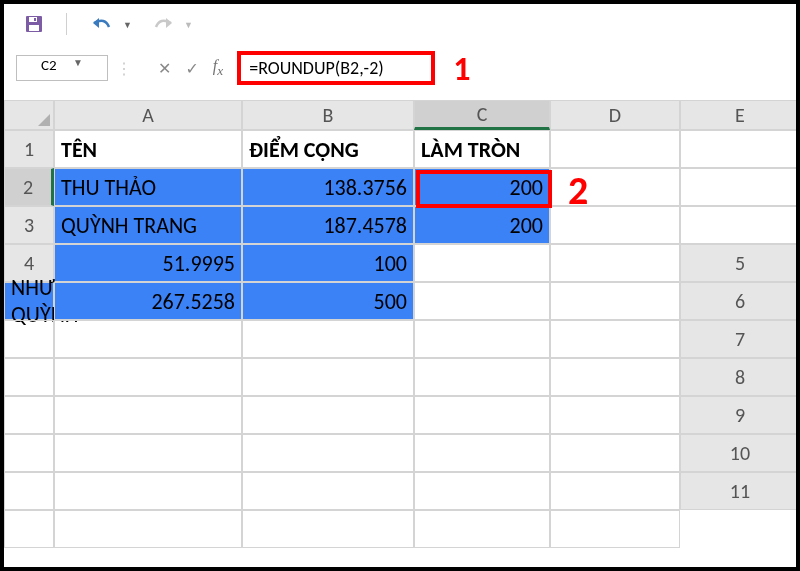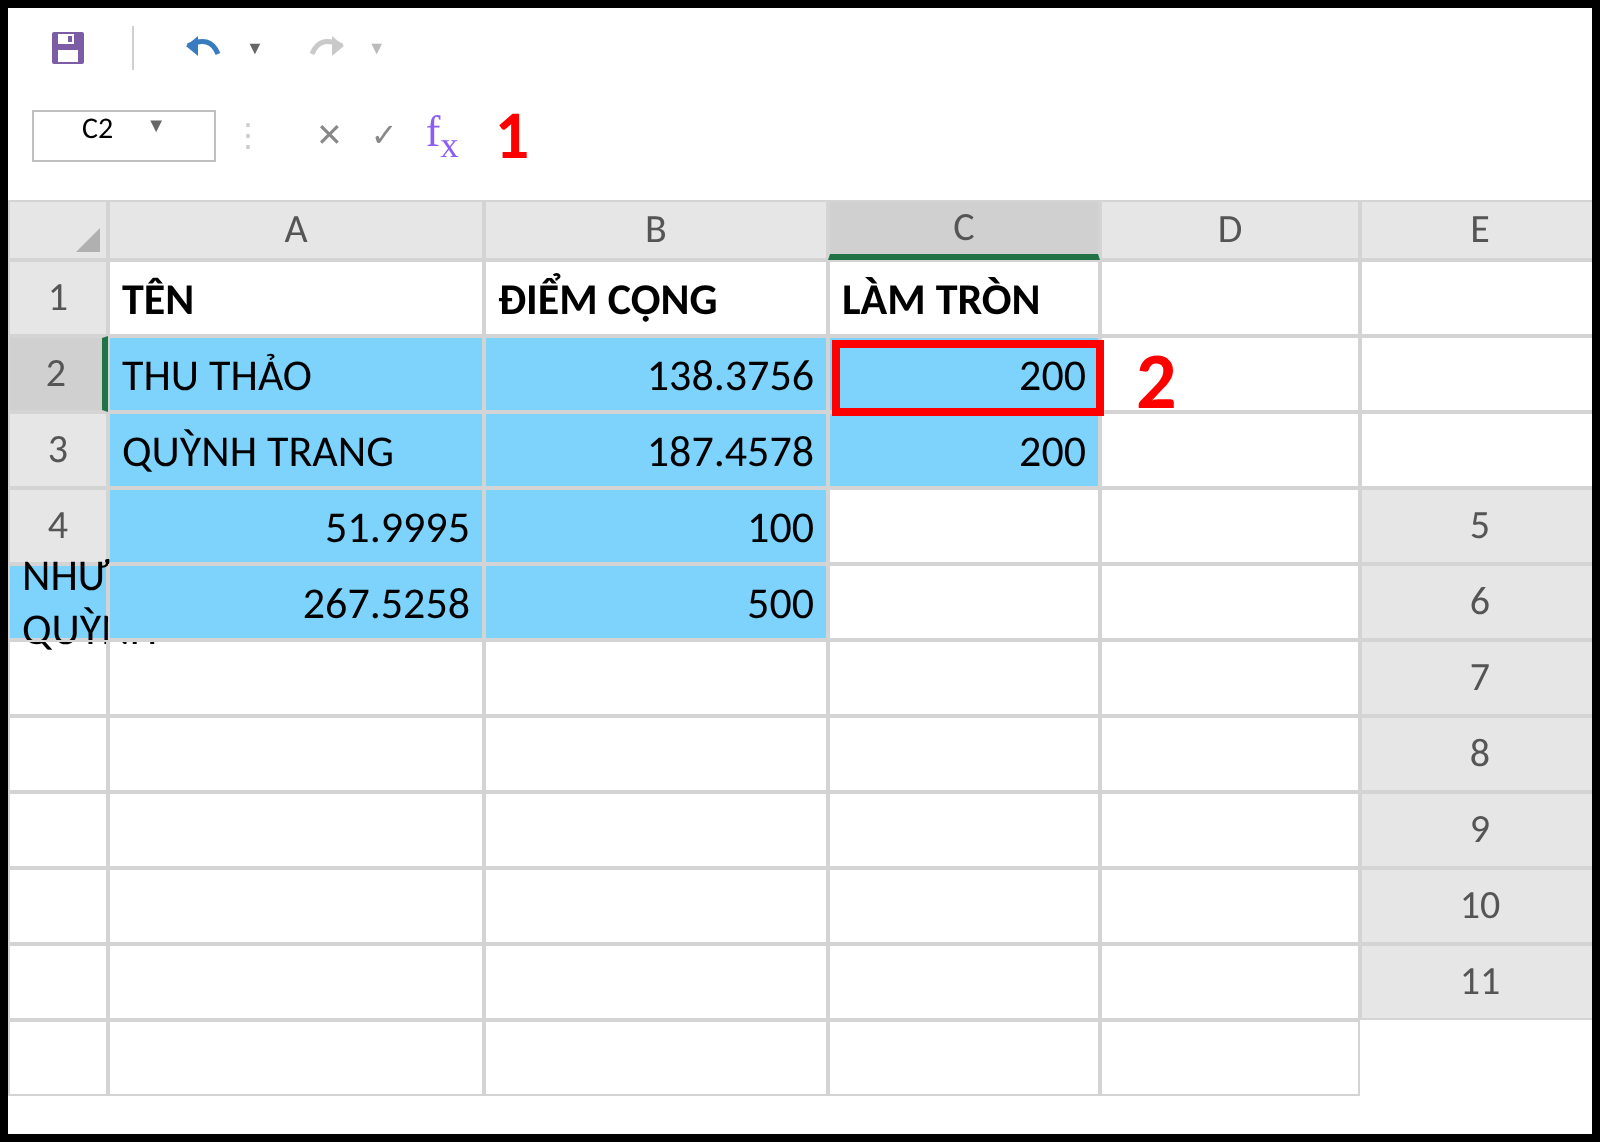--- a/index.html
+++ b/index.html
@@ -34,21 +34,21 @@
     height: 26px;
     border: 1px solid #bfbfbf;
     background: #fff;
     display: flex;
     padding: 0 24px;
     font-size: 15px;
     justify-content: space-between;
   }
   .namebox .dd { font-size: 10px; color:#666; }
   .fx-controls { display:flex; align-items:center; gap:14px; margin-left:18px; color:#888;}
-  .fx-label { font-family: "Times New Roman", serif; font-size: 22px; color:#8b5cf6;}
+  .fx-label { font-style: italic; font-family: "Times New Roman", serif; font-size: 16px; color:#737373;}
   .formula-box {
     border: 4px solid #ff0000;
     height: 34px;
     display: flex;
     align-items: center;
     padding: 0 8px;
     font-size: 18px;
     min-width: 198px;
     margin-left: 6px;
   }
@@ -92,21 +92,21 @@
   .corner::after{
     content:"";
     position:absolute;
     right:3px; bottom:3px;
     border-left:12px solid transparent;
     border-bottom:12px solid #b0b0b0;
   }
   .cell { padding: 16px 6px; font-size: 22px; }
   .cell.num { justify-content: flex-end; }
   .cell.bold { font-weight: bold; }
-  .cell.fill { background: #7dd3fc; }
+  .cell.fill { background: #3b82f6; }
   .cell.active {
     position: relative;
     z-index: 5;
   }
   .active-outline {
     position:absolute;
     border:4px solid #ff0000;
     pointer-events:none;
     z-index:10;
   }
@@ -153,20 +153,23 @@
   <div class="namebox">
     <span>C2</span>
     <span class="dd">▼</span>
   </div>
   <span style="color:#ccc">⋮</span>
   <div class="fx-controls">
     <span style="font-size:16px;">✕</span>
     <span style="font-size:16px;">✓</span>
     <span class="fx-label">f<sub>x</sub></span>
   </div>
+  <div class="formula-box">
+    <span>=ROUNDUP(B2,-2)</span>
+  </div>
   <span class="callout-1">1</span>
 </div>
 
 <div class="sheet">
   <div class="corner"></div>
   <div class="hcell">A</div>
   <div class="hcell">B</div>
   <div class="hcell colC">C</div>
   <div class="hcell">D</div>
   <div class="hcell">E</div>

